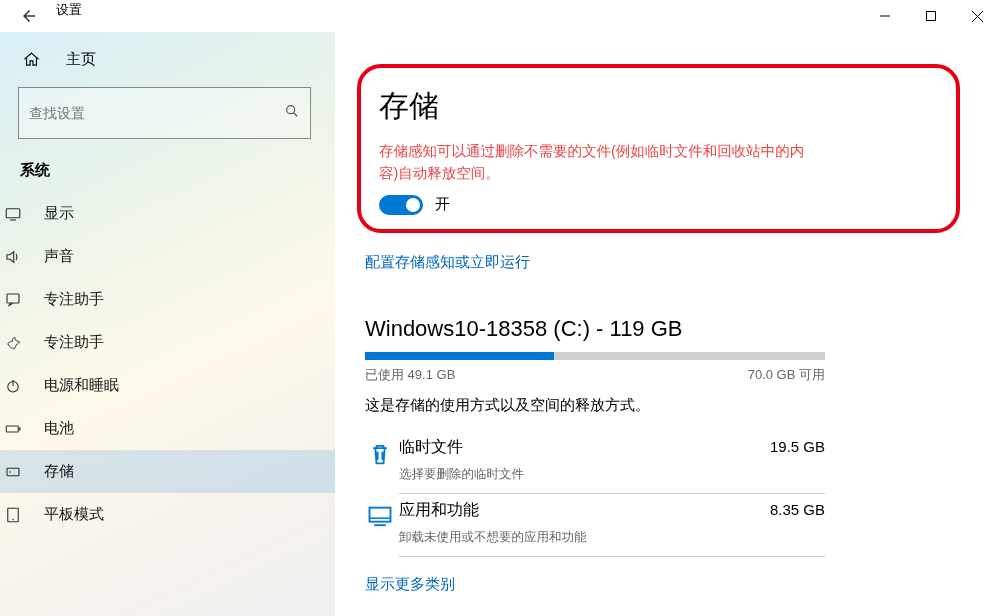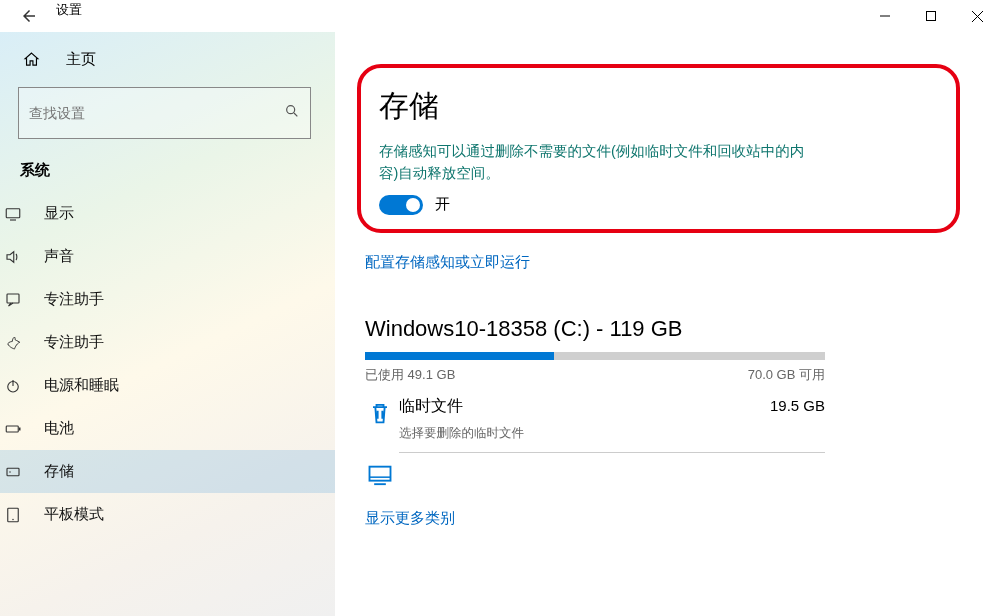--- a/index.html
+++ b/index.html
@@ -30,21 +30,21 @@
 .nav-list { list-style: none; margin-left: -18px; }
 .nav-item { display: flex; align-items: center; gap: 22px; padding: 12px 0 12px 22px; cursor: pointer; font-size: 15px; color: #111; position: relative; }
 .nav-item.active { background: rgba(0,120,215,0.15); }
 .nav-item.active::before { content: ""; position: absolute; left: 0; top: 0; bottom: 0; width: 4px; background: #0078d4; }
 .nav-item .icon { width: 18px; height: 18px; display: flex; align-items: center; justify-content: center; color: #333; }
 
 .content { flex: 1; padding: 32px 40px 0 22px; position: relative; overflow: hidden; }
 
 .highlight { border: 4px solid #e60012; border-radius: 24px; padding: 18px 24px 14px 18px; margin-bottom: 8px; }
 .page-h1 { font-size: 30px; font-weight: 400; margin-bottom: 14px; }
-.desc { font-size: 14.5px; color: #0f766e; line-height: 1.5; margin-bottom: 10px; max-width: 430px; }
+.desc { font-size: 14.5px; color: #ef4444; line-height: 1.5; margin-bottom: 10px; max-width: 430px; }
 
 .toggle-row { display: flex; align-items: center; gap: 12px; }
 .toggle { width: 44px; height: 20px; background: #0078d4; border-radius: 10px; position: relative; cursor: pointer; }
 .toggle::after { content: ""; position: absolute; right: 3px; top: 3px; width: 14px; height: 14px; background: #fff; border-radius: 50%; }
 .toggle-label { font-size: 15px; }
 
 .link { color: #0067c0; font-size: 15px; cursor: pointer; margin: 12px 0 0 8px; display: inline-block; }
 
 .drive-section { margin-top: 44px; padding-left: 8px; }
 .drive-title { font-size: 22px; font-weight: 400; margin-bottom: 10px; }
@@ -209,20 +209,21 @@
 
     <div class="drive-section">
       <h2 class="drive-title">Windows10-18358 (C:) - 119 GB</h2>
       <div class="bar">
         <div class="bar-fill" id="barfill" style="width: 41%;"></div>
       </div>
       <div class="bar-labels">
         <span>已使用 49.1 GB</span>
         <span>70.0 GB 可用</span>
       </div>
+      <p class="drive-desc">这是存储的使用方式以及空间的释放方式。</p>
 
       <div class="cat-row">
         <span class="cat-icon">
           <svg width="28" height="28" viewBox="0 0 24 24">
               <path d="M6 7h12M9 7V5h6v2M8 7l1 13h6l1-13M10 10v7M14 10v7" fill="none" stroke="#0078d4" stroke-width="1.6"></path>
             </svg>
         </span>
         <div class="cat-body">
           <div class="cat-top">
             <span class="cat-name">临时文件</span>
@@ -233,18 +234,25 @@
       </div>
 
       <div class="cat-row">
         <span class="cat-icon">
           <svg width="28" height="28" viewBox="0 0 24 24">
               <rect x="3" y="4" width="18" height="12" fill="none" stroke="#0078d4" stroke-width="1.6"></rect>
               <line x1="3" y1="13" x2="21" y2="13" stroke="#0078d4" stroke-width="1.3"></line>
               <line x1="7" y1="19" x2="17" y2="19" stroke="#0078d4" stroke-width="1.6"></line>
             </svg>
         </span>
+        <div class="cat-body">
+          <div class="cat-top">
+            <span class="cat-name">应用和功能</span>
+            <span class="cat-size">8.35 GB</span>
+          </div>
+          <div class="cat-sub">卸载未使用或不想要的应用和功能</div>
+        </div>
       </div>
 
       <a class="link2">显示更多类别</a>
     </div>
   </div>
 </div>
 
 </body></html>

